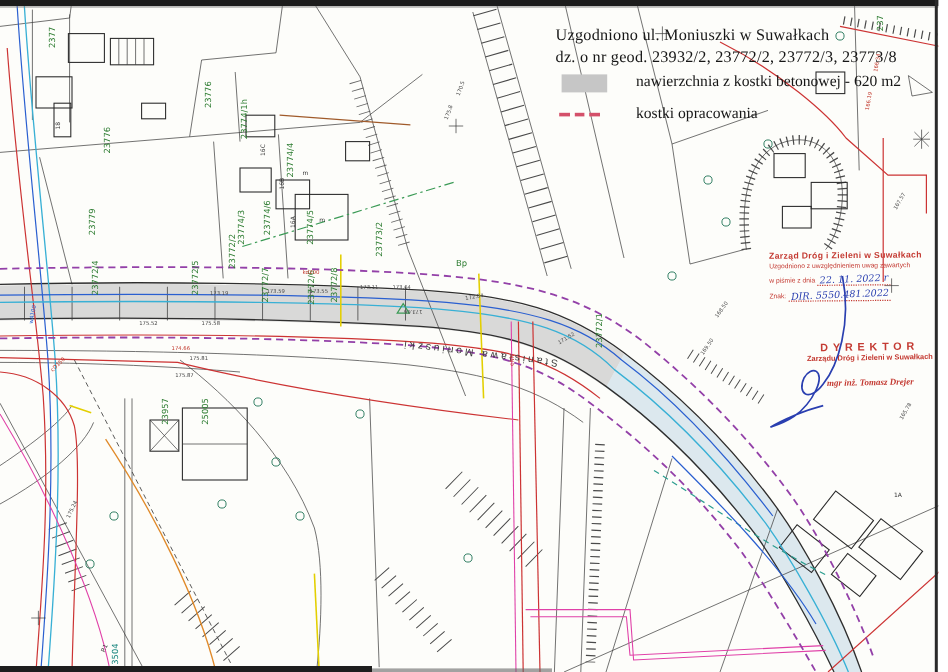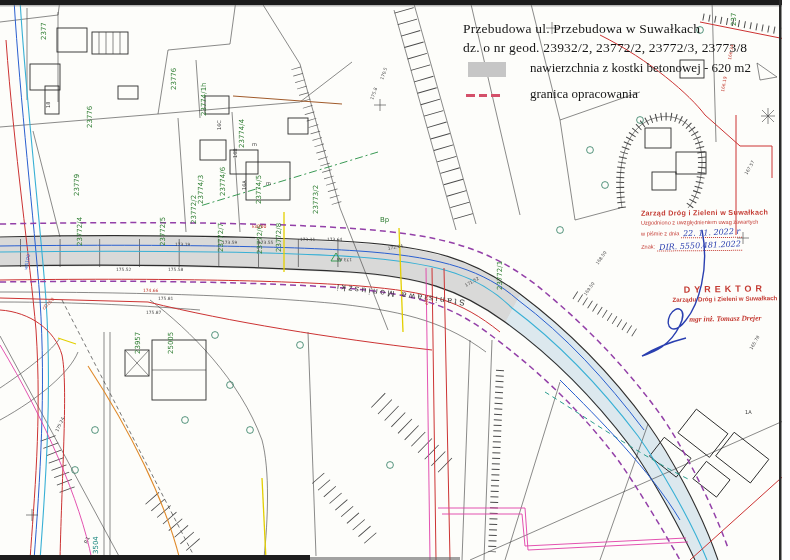--- a/index.html
+++ b/index.html
@@ -273,36 +273,36 @@
     <rect x="0" y="0" width="790" height="5" fill="#1c1c1c"></rect>
     <rect x="0" y="5" width="790" height="1.5" fill="#777" opacity=".5"></rect>
     <rect x="779" y="0" width="2.5" height="560" fill="#2a2a2a"></rect>
     <rect x="782" y="0" width="8" height="560" fill="#fff"></rect>
     <rect x="0" y="555" width="310" height="5" fill="#1e1e1e"></rect>
     <rect x="310" y="557" width="150" height="3" fill="#666" opacity=".6"></rect>
   </g>
 </svg>
 
 <div class="ov" id="title-block">
-  <div>Przebudowa ul. Przebudowa w Suwałkach</div>
+  <div>Uzgodniono ul. Moniuszki w Suwałkach</div>
   <div>dz. o nr geod. 23932/2, 23772/2, 23772/3, 23773/8</div>
 </div>
 
 <div class="ov" id="legend">
   <div class="leg-row">
     <span id="leg-swatch"></span>
     <span class="leg-label">nawierzchnia z kostki betonowej - 620 m2</span>
   </div>
   <div class="leg-row">
     <span class="leg-dashes">
           <i></i>
           <i></i>
           <i></i>
         </span>
-    <span class="leg-label">granica opracowania</span>
+    <span class="leg-label">kostki opracowania</span>
   </div>
 </div>
 
 <div class="ov" id="stamp1">
   <div class="s1">Zarząd Dróg i Zieleni w Suwałkach</div>
   <div class="s2">Uzgodniono z uwzględnieniem uwag zawartych</div>
   <div class="s3">
     <span>w piśmie z dnia</span>
     <span class="fillline"><span class="hand">22. 11. 2022 r</span></span>
   </div>

